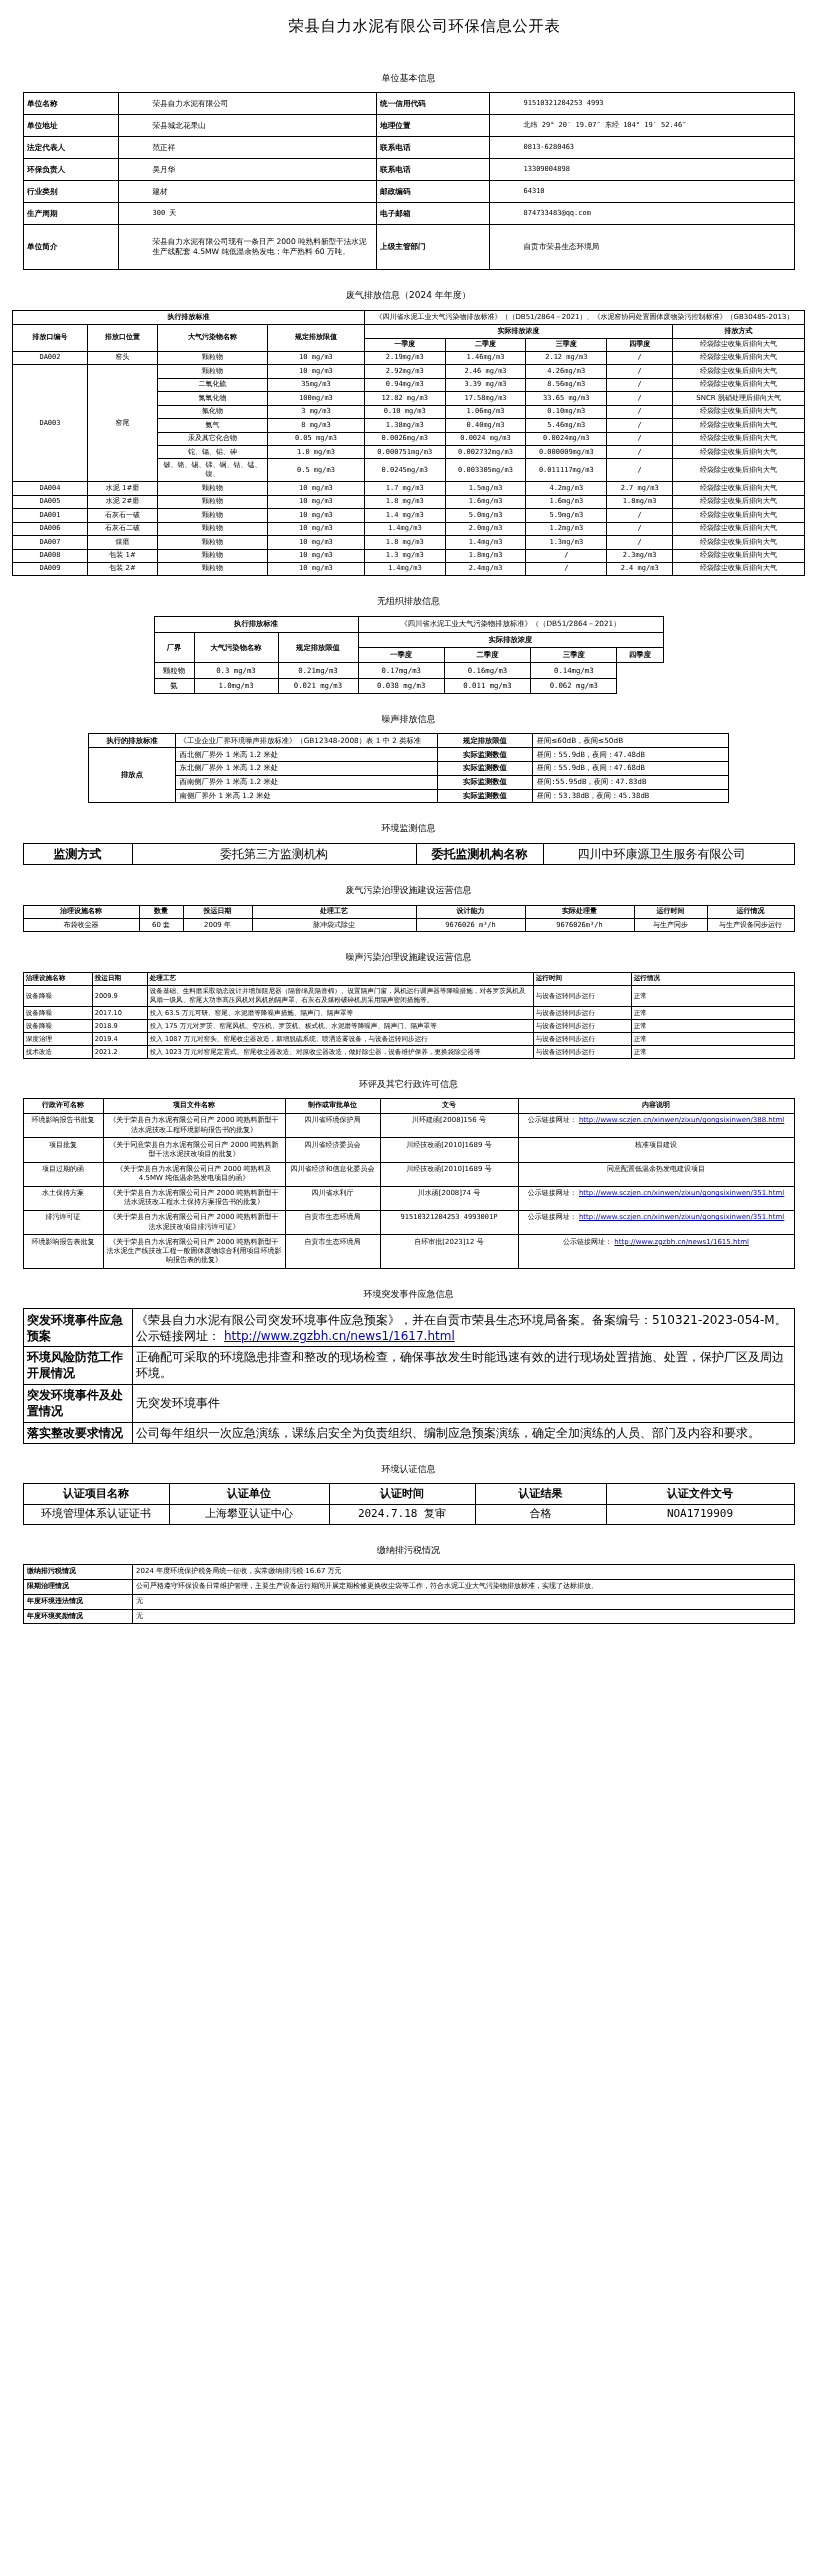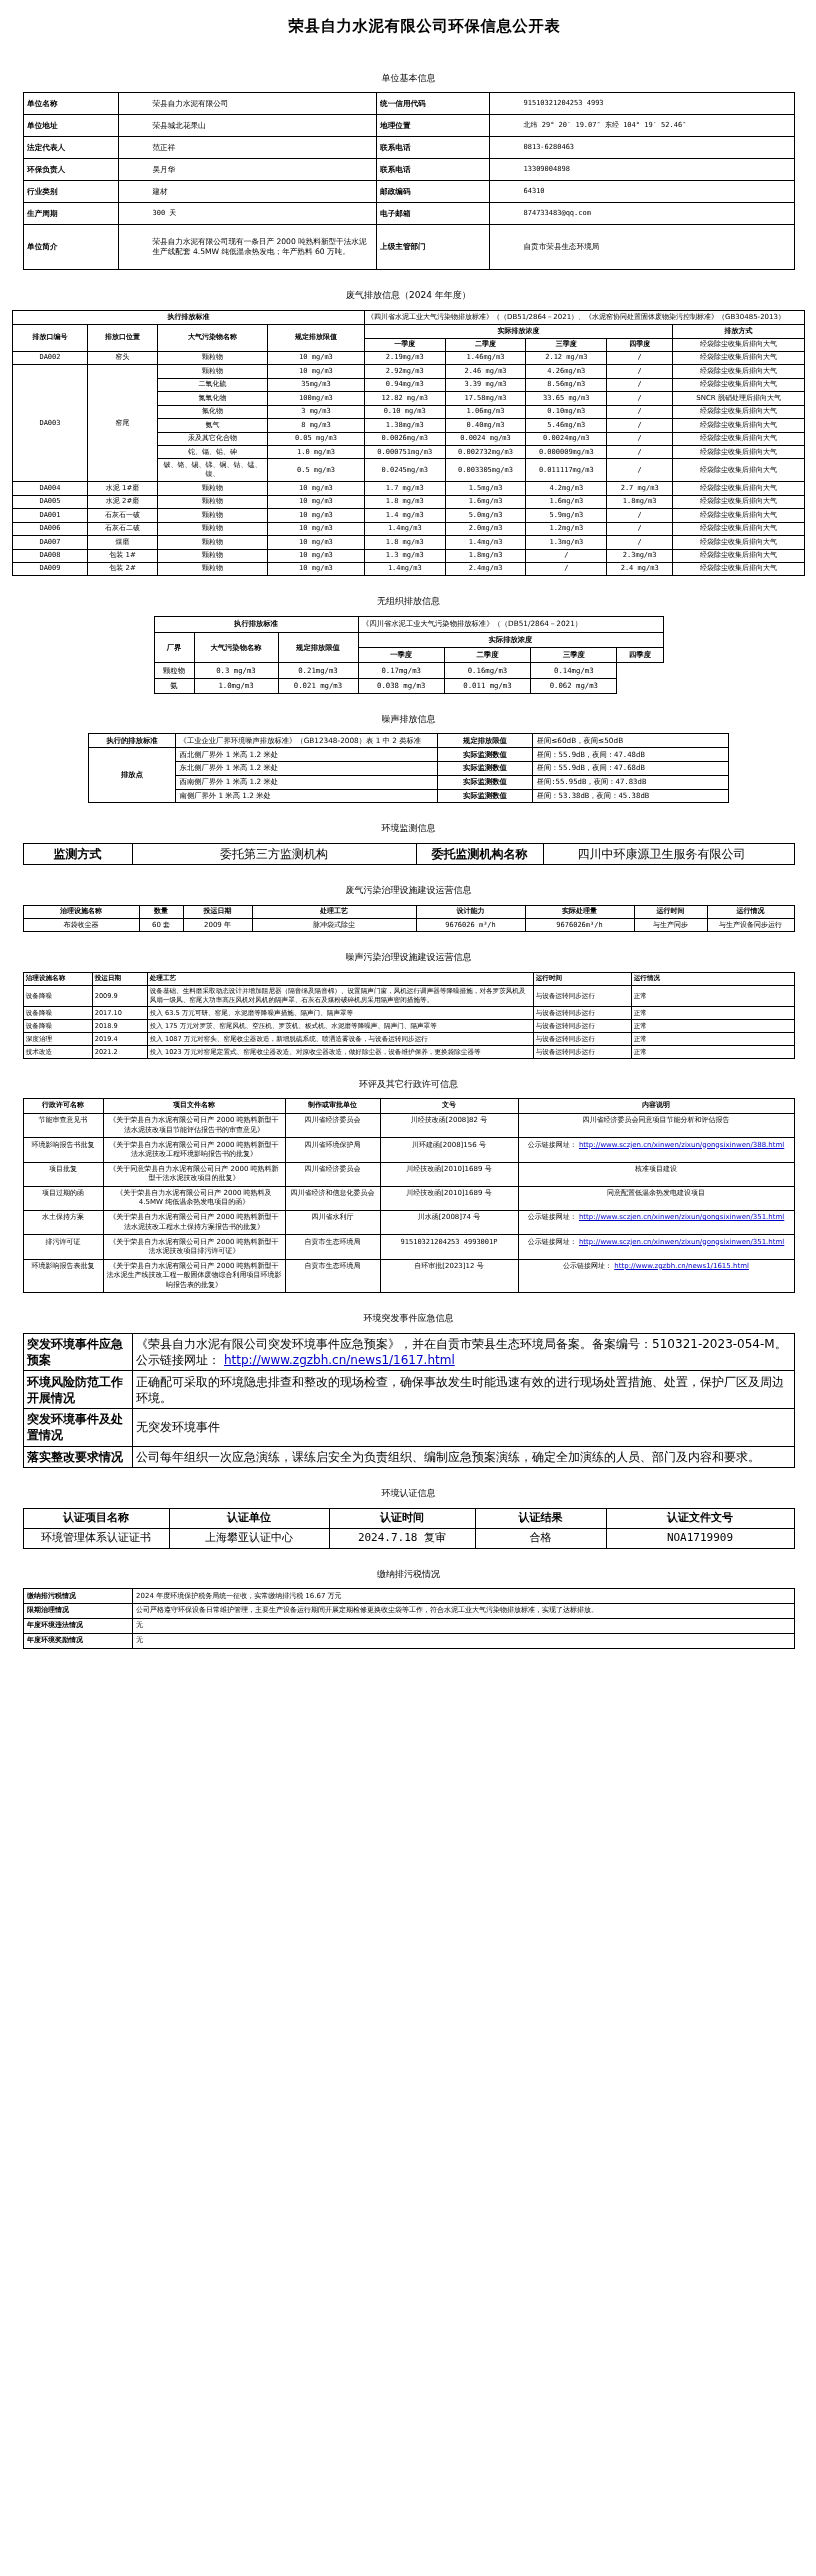--- a/index.html
+++ b/index.html
@@ -7,21 +7,21 @@
     margin: 0;
     background: #ffffff;
     font-family: "DejaVu Sans", "Liberation Sans", sans-serif;
     color: #000;
     width: 817px;
   }
   .page { width: 817px; padding: 0 0 22px 0; }
   h1.doc-title {
     text-align: center;
     font-size: 15.3px;
-    font-weight: bold;
+    font-weight: normal;
     margin: 16px 0 35px 0;
     letter-spacing: 0.7px;
     padding-left: 32px;
   }
   .section-title {
     text-align: center;
     font-size: 9px;
     font-weight: normal;
     margin: 19px 0 7.3px 0;
   }
@@ -58,21 +58,21 @@
   .t-noisefac td { font-size: 6.6px; padding: 1.5px 2.2px; text-align: left; }
   .t-permit { width: 772px; }
   .t-permit td { font-size: 7px; padding: 2.2px 2.9px; text-align: center; vertical-align: top; }
   .t-emerg { width: 772px; }
   .t-emerg td { font-size: 12px; padding: 2.2px 3.6px; text-align: left; }
   .t-cert { width: 772px; }
   .t-cert td { font-size: 11px; }
   .t-tax { width: 772px; }
   .t-tax td { font-size: 7px; padding: 2.2px 3.6px; text-align: left; }
   .hdr { font-weight: bold; text-align: center; margin-left: 24px; }
-  .std-cell { line-height: 1.5; margin-top: 37px; }
+  .std-cell { text-align: center; line-height: 1.5; margin-top: 37px; }
   .link { color: #0000cc; text-decoration: underline; word-break: break-all; }
 </style>
 </head>
 <body>
 
 <div class="page">
 
   <h1 class="doc-title">荣县自力水泥有限公司环保信息公开表</h1>
 
   <div class="section-title">单位基本信息</div>
@@ -474,29 +474,20 @@
   <table class="t-permit">
     <tbody>
       <tr>
         <td class="hdr" style="width:80px">行政许可名称</td>
         <td class="hdr" style="width:182px">项目文件名称</td>
         <td class="hdr" style="width:95px">制作或审批单位</td>
         <td class="hdr" style="width:138px">文号</td>
         <td class="hdr">内容说明</td>
       </tr>
       <tr>
-        <td>节能审查意见书</td>
-        <td>《关于荣县自力水泥有限公司日产 2000 吨熟料新型干法水泥技改项目节能评估报告书的审查意见》</td>
-        <td>四川省经济委员会</td>
-        <td>川经技改函[2008]82 号</td>
-        <td>
-          <span>四川省经济委员会同意项目节能分析和评估报告</span>
-        </td>
-      </tr>
-      <tr>
         <td>环境影响报告书批复</td>
         <td>《关于荣县自力水泥有限公司日产 2000 吨熟料新型干法水泥技改工程环境影响报告书的批复》</td>
         <td>四川省环境保护局</td>
         <td>川环建函[2008]156 号</td>
         <td>
           <span>公示链接网址：</span>
           <span class="link">http://www.sczjen.cn/xinwen/zixun/gongsixinwen/388.html</span>
         </td>
       </tr>
       <tr>

